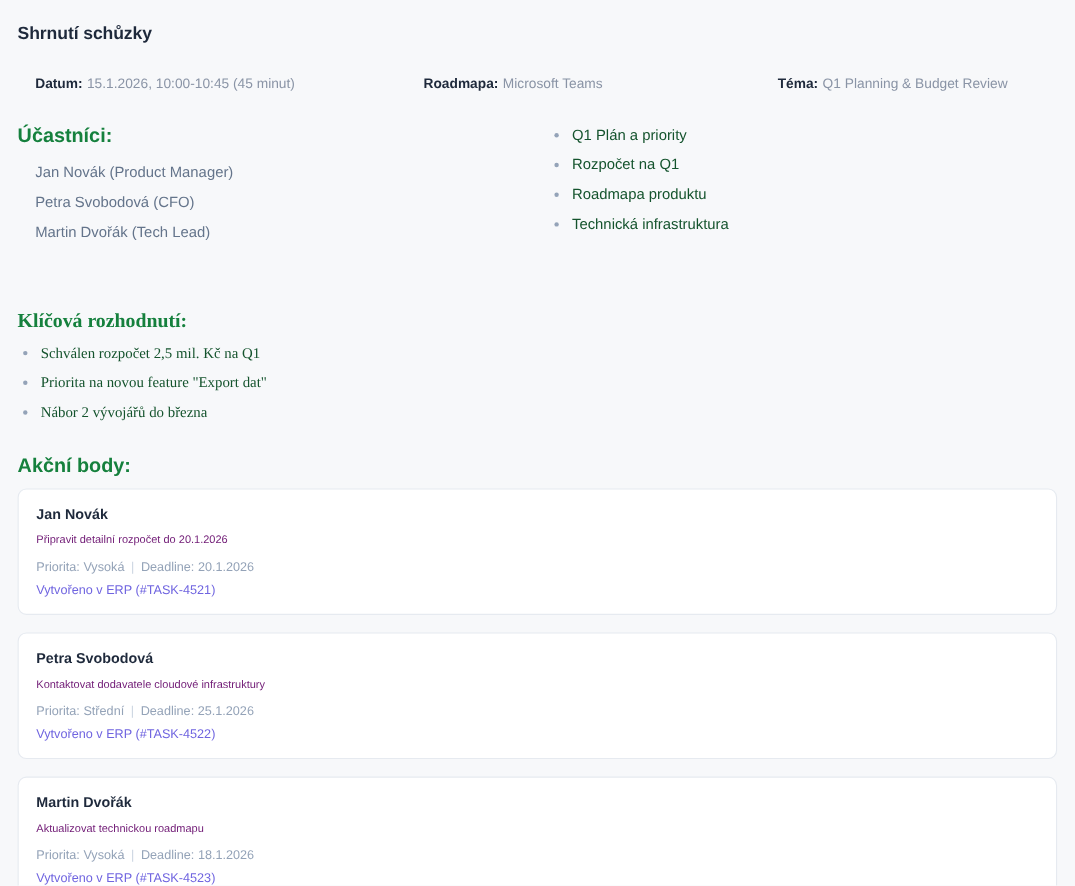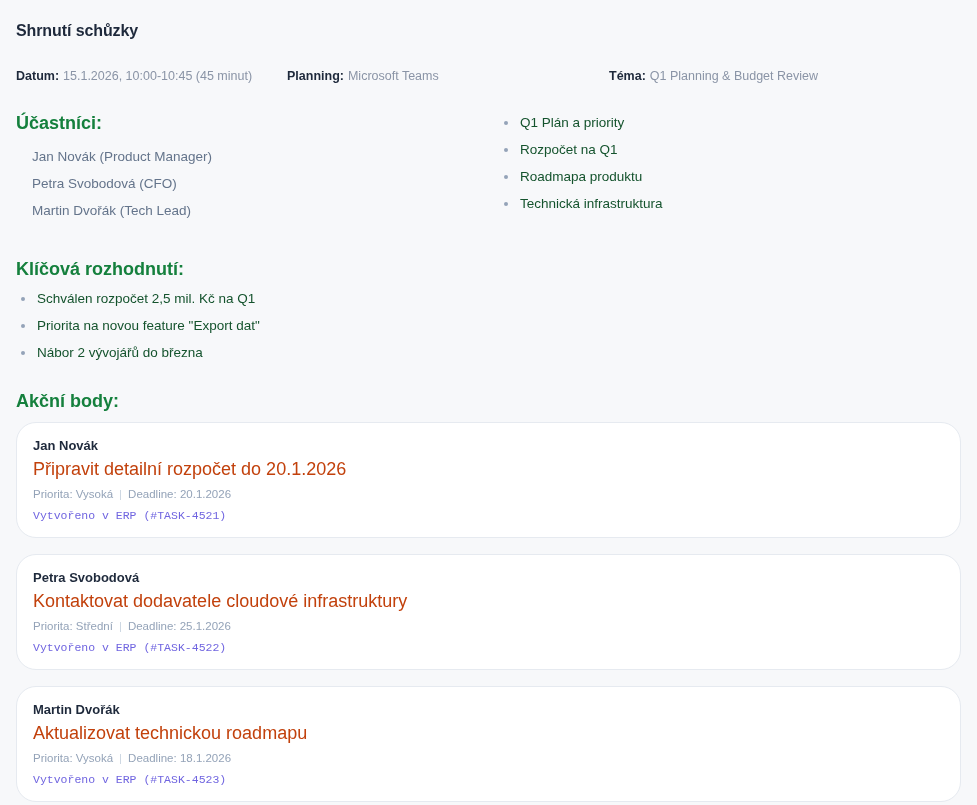--- a/index.html
+++ b/index.html
@@ -32,21 +32,21 @@
   }
 
   
   .meta-row {
     display: flex;
     margin-top: 25px;
     font-size: 12.5px;
     line-height: 16px;
   }
   .meta-item { display: flex; align-items: baseline; }
-  .meta-item.m0 { width: 271px; }
+  .meta-item.m0 { width: 353px; margin-left: 16px; }
   .meta-item.m1 { width: 322px; }
   .meta-item.m2 { flex: 1; }
   .meta-label {
     font-weight: bold;
     color: #1e293b;
     margin-right: 4px;
     white-space: nowrap;
   }
   .meta-value {
     color: #8a94a6;
@@ -88,46 +88,46 @@
     position: absolute;
     left: 4px;
     top: 7px;
     width: 4px;
     height: 4px;
     border-radius: 50%;
     background: #94a3b8;
   }
 
   
-  .decisions { margin-top: 24px; }
+  .decisions { margin-top: 46px; font-family: Liberation Serif, serif; }
   .decisions .section-head { margin-bottom: 12px; }
   .decisions .bullet-list li { padding-left: 21px; margin-bottom: 9px; }
   .decisions .bullet-list li::before { left: 5px; }
 
   
   .actions { margin-top: 30px; }
   .actions .section-head { margin-bottom: 12px; }
   .action-card {
     background: #ffffff;
     border: 1px solid #e6eaf0;
-    border-radius: 20px;
+    border-radius: 8px;
     padding: 14px 16px 13px 16px;
     margin-bottom: 16px;
   }
   .action-card:last-child { margin-bottom: 0; }
   .ac-owner {
     font-size: 13px;
     font-weight: bold;
     color: #1e293b;
     line-height: 18px;
     margin-bottom: 5px;
   }
   .ac-task {
-    font-size: 18px;
-    color: #c2410c;
+    font-size: 10px;
+    color: #701a75;
     line-height: 19px;
     margin-bottom: 7px;
   }
   .ac-metaline {
     font-size: 11.5px;
     color: #94a3b8;
     line-height: 16px;
     margin-bottom: 3px;
     display: flex;
     align-items: center;
@@ -137,37 +137,36 @@
     margin: 0 6px;
     color: #cbd5e1;
   }
   .ac-link {
     font-size: 11.5px;
     color: #7065e0;
     line-height: 16px;
     text-decoration: none;
     display: inline-block;
     cursor: pointer;
-    font-family: Liberation Mono, monospace;
   }
 </style>
 </head>
 <body>
 
 <div class="page">
 
   <h1 class="page-title">Shrnutí schůzky</h1>
 
   <div class="meta-row">
     <div class="meta-item m0">
       <span class="meta-label">Datum:</span>
       <span class="meta-value">15.1.2026, 10:00-10:45 (45 minut)</span>
     </div>
     <div class="meta-item m1">
-      <span class="meta-label">Planning:</span>
+      <span class="meta-label">Roadmapa:</span>
       <span class="meta-value">Microsoft Teams</span>
     </div>
     <div class="meta-item m2">
       <span class="meta-label">Téma:</span>
       <span class="meta-value">Q1 Planning &amp; Budget Review</span>
     </div>
   </div>
 
   <div class="cols">
     <div class="col-left">

